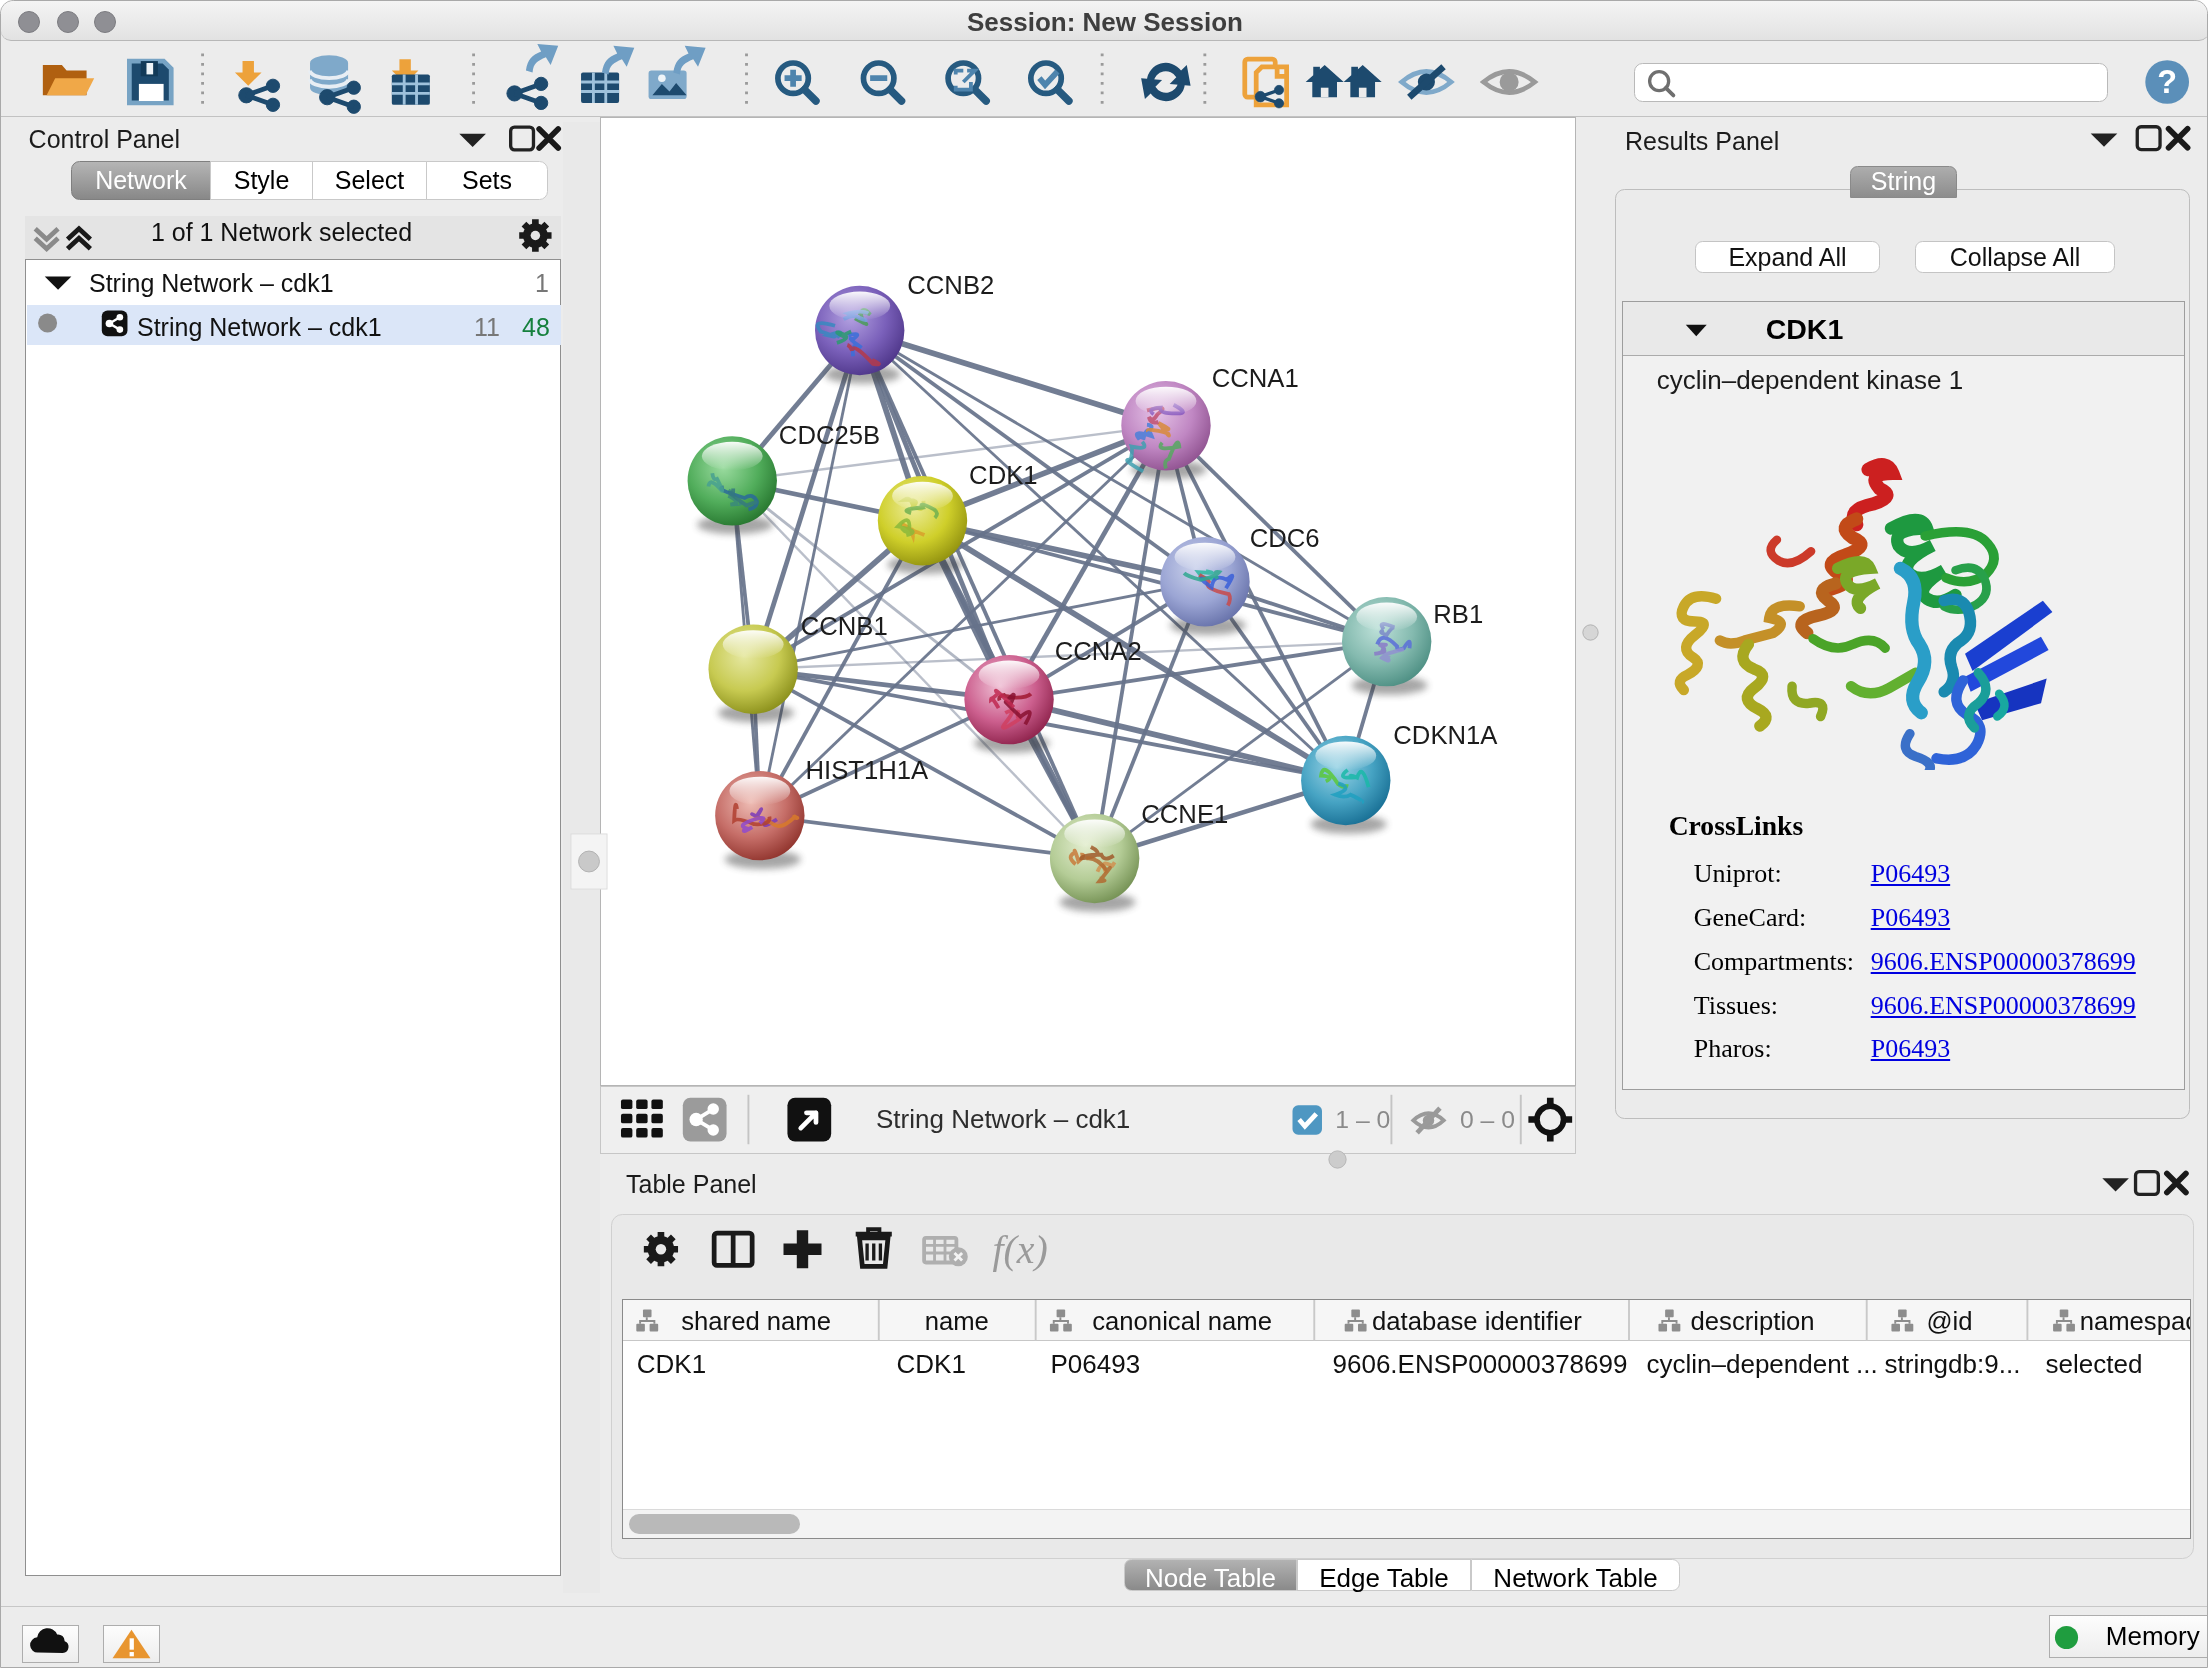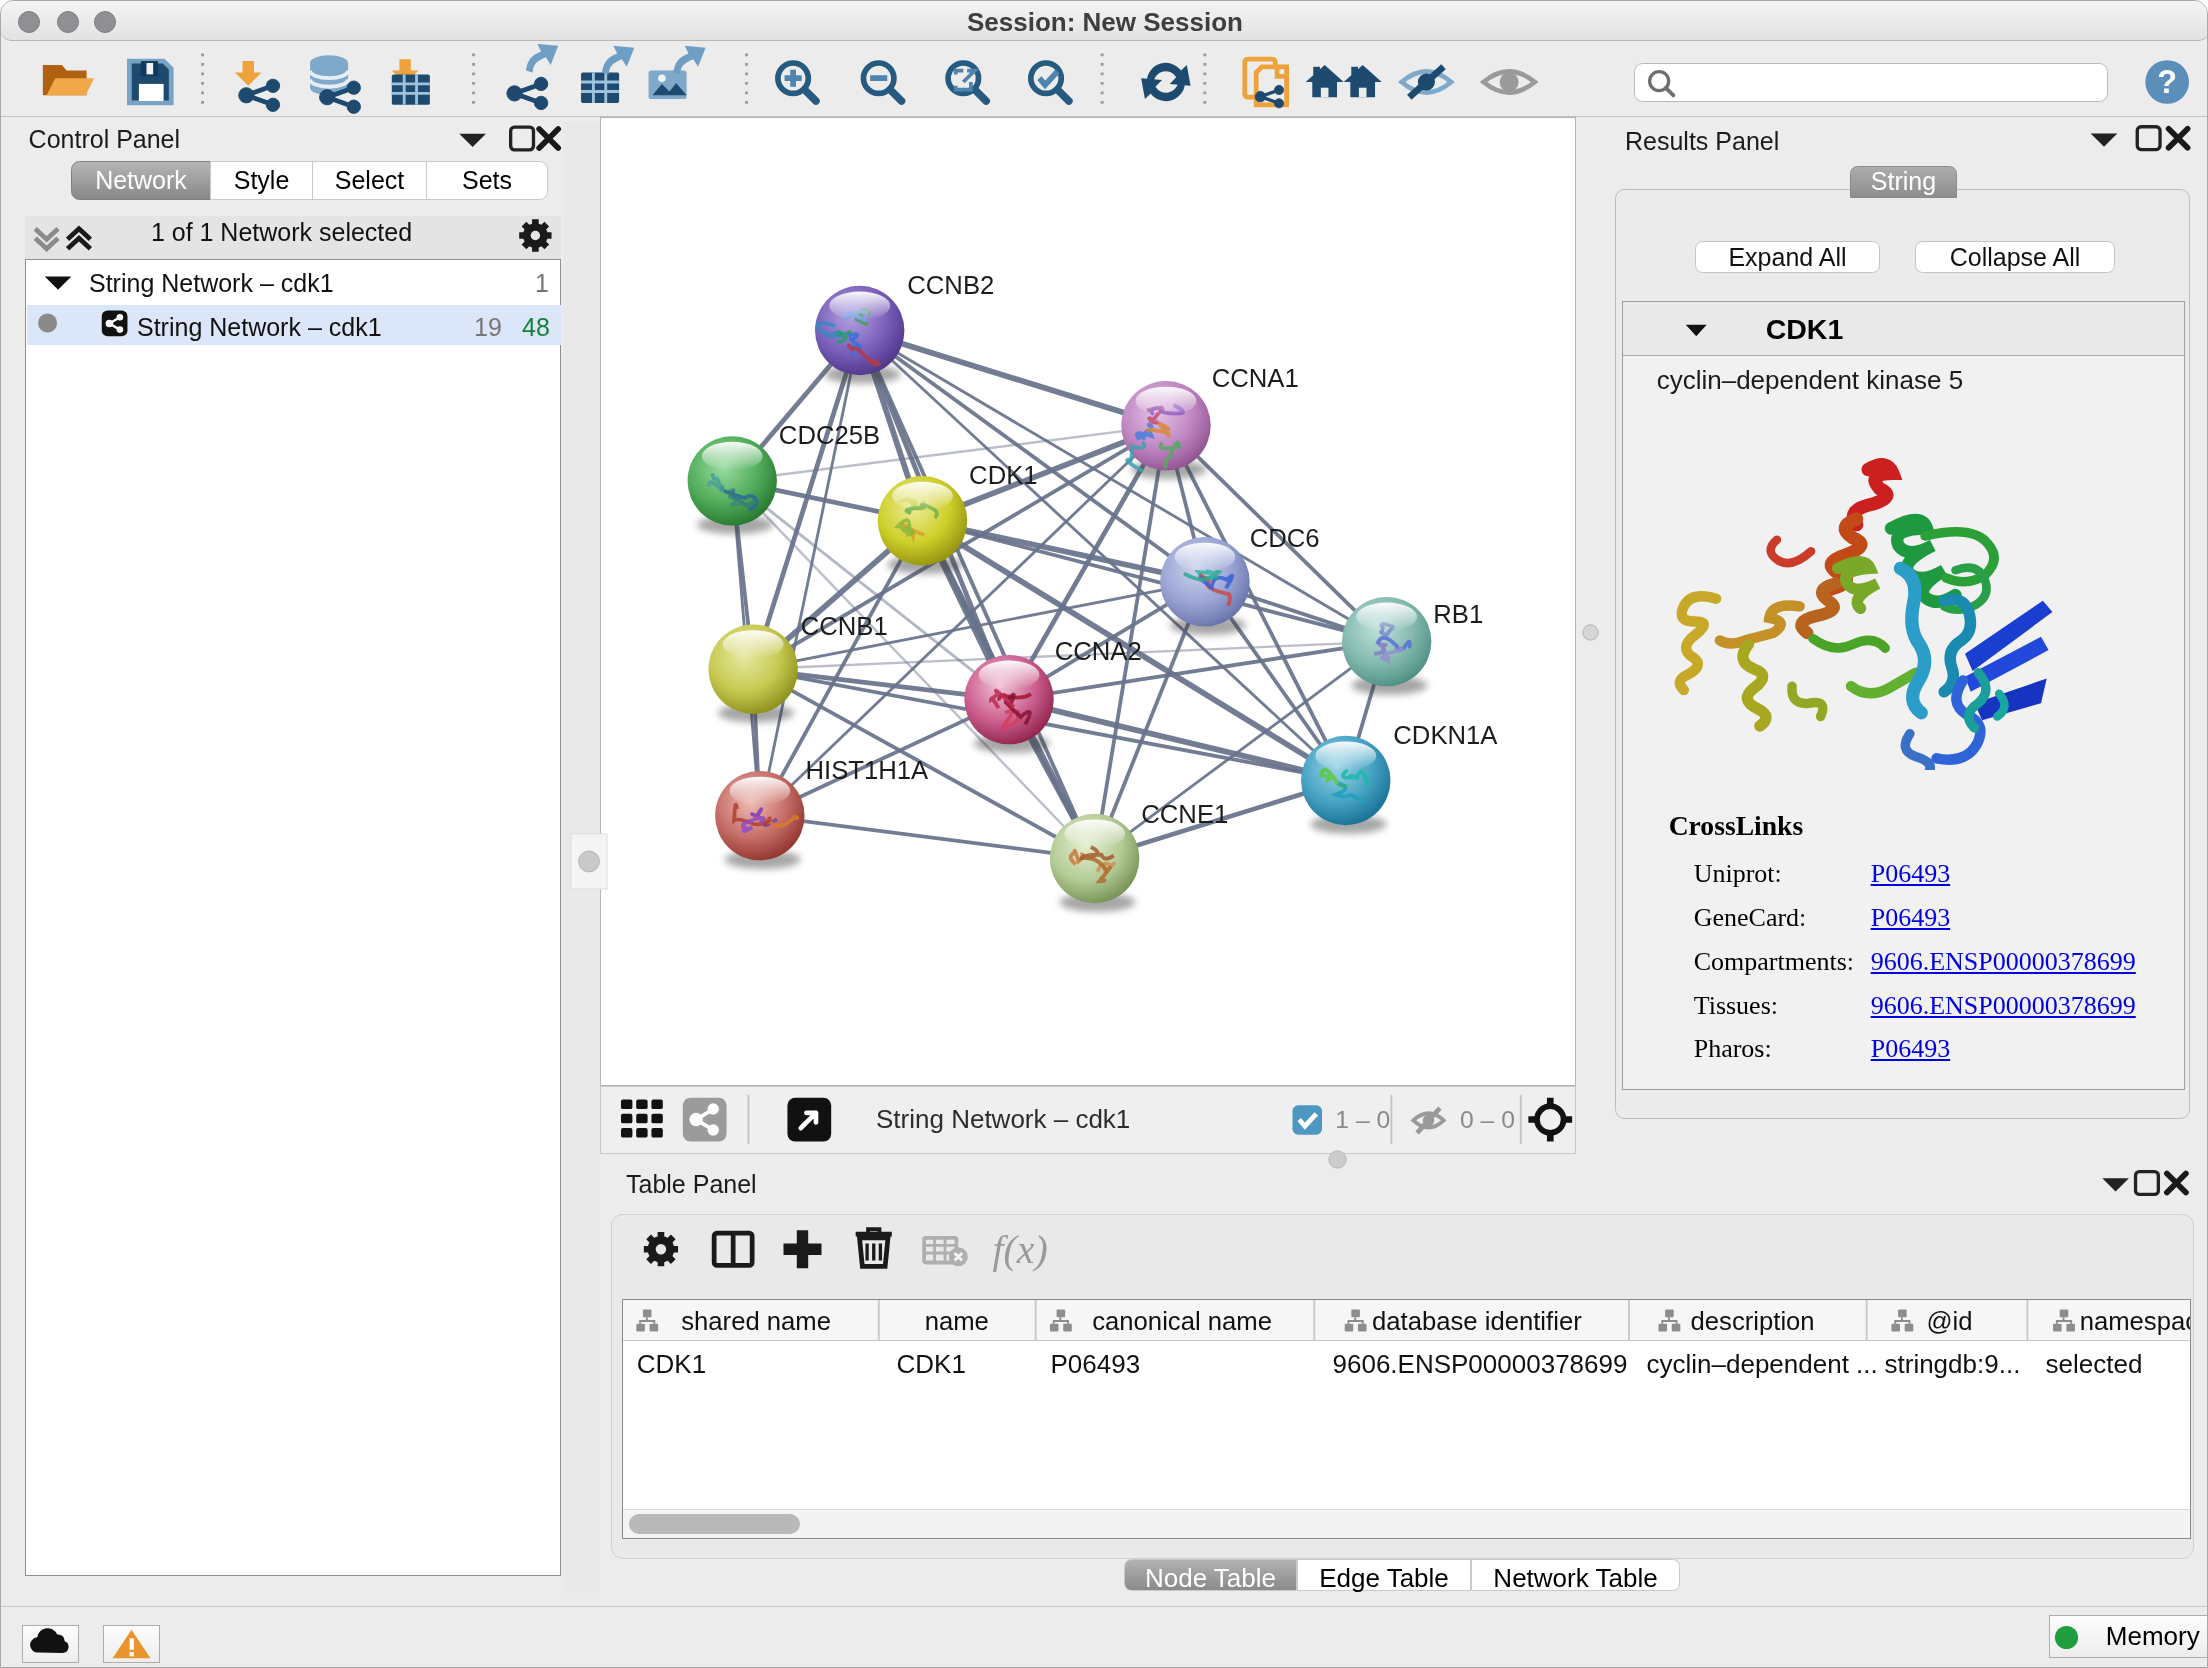--- a/index.html
+++ b/index.html
@@ -258,21 +258,21 @@
     <div class="tabbtn" style="left:209px; top:160px; width:103px;">Style</div>
     <div class="tabbtn" style="left:311px; top:160px; width:115px;">Select</div>
     <div class="tabbtn" style="left:425px; top:160px; width:122px; border-radius:0 8.6px 8.6px 0;">Sets</div>
     <div class="hdrbar"></div>
     <div class="abs" style="left:0px; top:217px; width:561px; text-align:center; font-size:25px; color:#111;">1 of 1 Network selected</div>
     <div class="listbox">
       <div class="abs" style="left:63px; top:8.6px; font-size:25px; color:#111;">String Network – cdk1</div>
       <div class="abs" style="left:509px; top:8.6px; font-size:25px; color:#777;">1</div>
       <div class="selrow"></div>
       <div class="abs" style="left:111px; top:53px; font-size:25px; color:#111;">String Network – cdk1</div>
-      <div class="abs" style="left:448px; top:53px; font-size:25px; color:#777;">19</div>
+      <div class="abs" style="left:448px; top:53px; font-size:25px; color:#777;">11</div>
       <div class="abs" style="left:496px; top:53px; font-size:25px; color:#15803d;">48</div>
     </div>
   </div>
 
   <div class="vsplit"></div>
 
   <div class="canvas" id="canvas">
   <svg width="974" height="963" viewBox="0 0 1024 1012" style="position:absolute;left:0;top:4.8px;">
     <defs>
       <filter id="bl" x="-50%" y="-50%" width="200%" height="200%">
@@ -549,21 +549,21 @@
     <div class="rpanel">
       <div class="btn" style="left:79px; top:51px; width:185px; line-height:30px;">Expand All</div>
       <div class="btn" style="left:299px; top:51px; width:200px; line-height:30px;">Collapse All</div>
       <div class="rinner">
         <div class="abs" style="left:0; top:0; width:561px; height:54px; background:#e9e9e9; border-bottom:1px solid #ababab;">
           <svg width="28.5" height="23" viewBox="0 0 30 24" style="position:absolute;left:59px;top:17px;">
               <path d="M4 6 L26 6 L15 18 Z" fill="#111"></path>
             </svg>
           <div class="abs" style="left:143px; top:11.4px; font-size:28.5px; font-weight:bold; color:#000;">CDK1</div>
         </div>
-        <div class="abs" style="left:34px; top:63px; font-size:26px; color:#1b1b1b;">cyclin–dependent kinase 5</div>
+        <div class="abs" style="left:34px; top:63px; font-size:26px; color:#1b1b1b;">cyclin–dependent kinase 1</div>
         <svg width="399" height="314" viewBox="0 0 420 330" style="position:absolute;left:38px;top:154px;">
           <g fill="none" stroke-linecap="round">
             <path d="M218 14 q20 -12 26 4 q-28 0 -14 16 q18 8 -6 16 q-30 6 -18 22" stroke="#cc2020" stroke-width="14"></path>
             <path d="M206 66 q-22 8 -4 20 q20 8 -8 18 q-26 8 -6 20 q18 8 -10 16" stroke="#c24a18" stroke-width="14"></path>
             <path d="M184 134 q-24 6 -8 18 q16 10 -12 16 q-26 6 -10 18" stroke="#b8641e" stroke-width="13"></path>
             <path d="M158 100 q-20 18 -34 10 q-16 -10 -2 -22" stroke="#cc3a2a" stroke-width="9"></path>
             <path d="M146 158 q-30 -4 -32 12 q22 4 4 16 l-30 8 q-16 6 -26 0" stroke="#c49028" stroke-width="11"></path>
             <path d="M58 150 q-26 -8 -34 8 q-8 16 12 16 q18 0 0 14 q-18 14 -2 24 q12 8 -6 18 q-14 6 -4 16" stroke="#c8a828" stroke-width="11"></path>
             <path d="M92 198 q-14 18 6 26 q18 6 0 20 q-16 12 4 22 q16 8 2 18" stroke="#a8a820" stroke-width="12"></path>
             <path d="M138 242 q-2 20 18 18 q20 -4 12 14" stroke="#90a824" stroke-width="10"></path>

